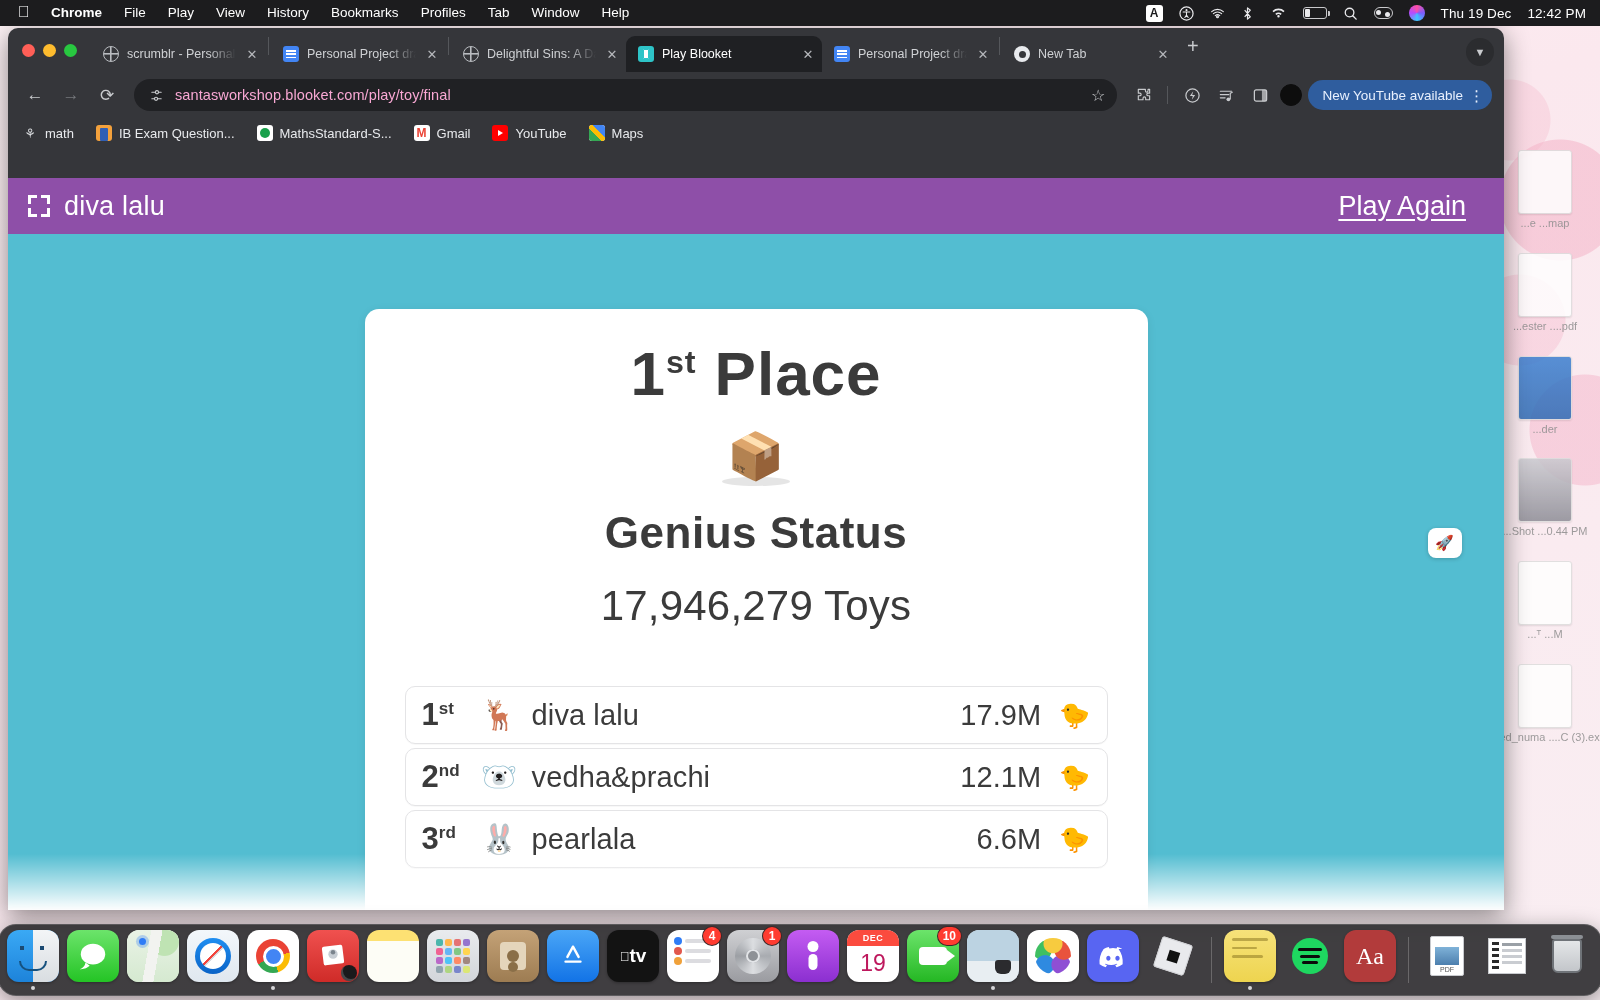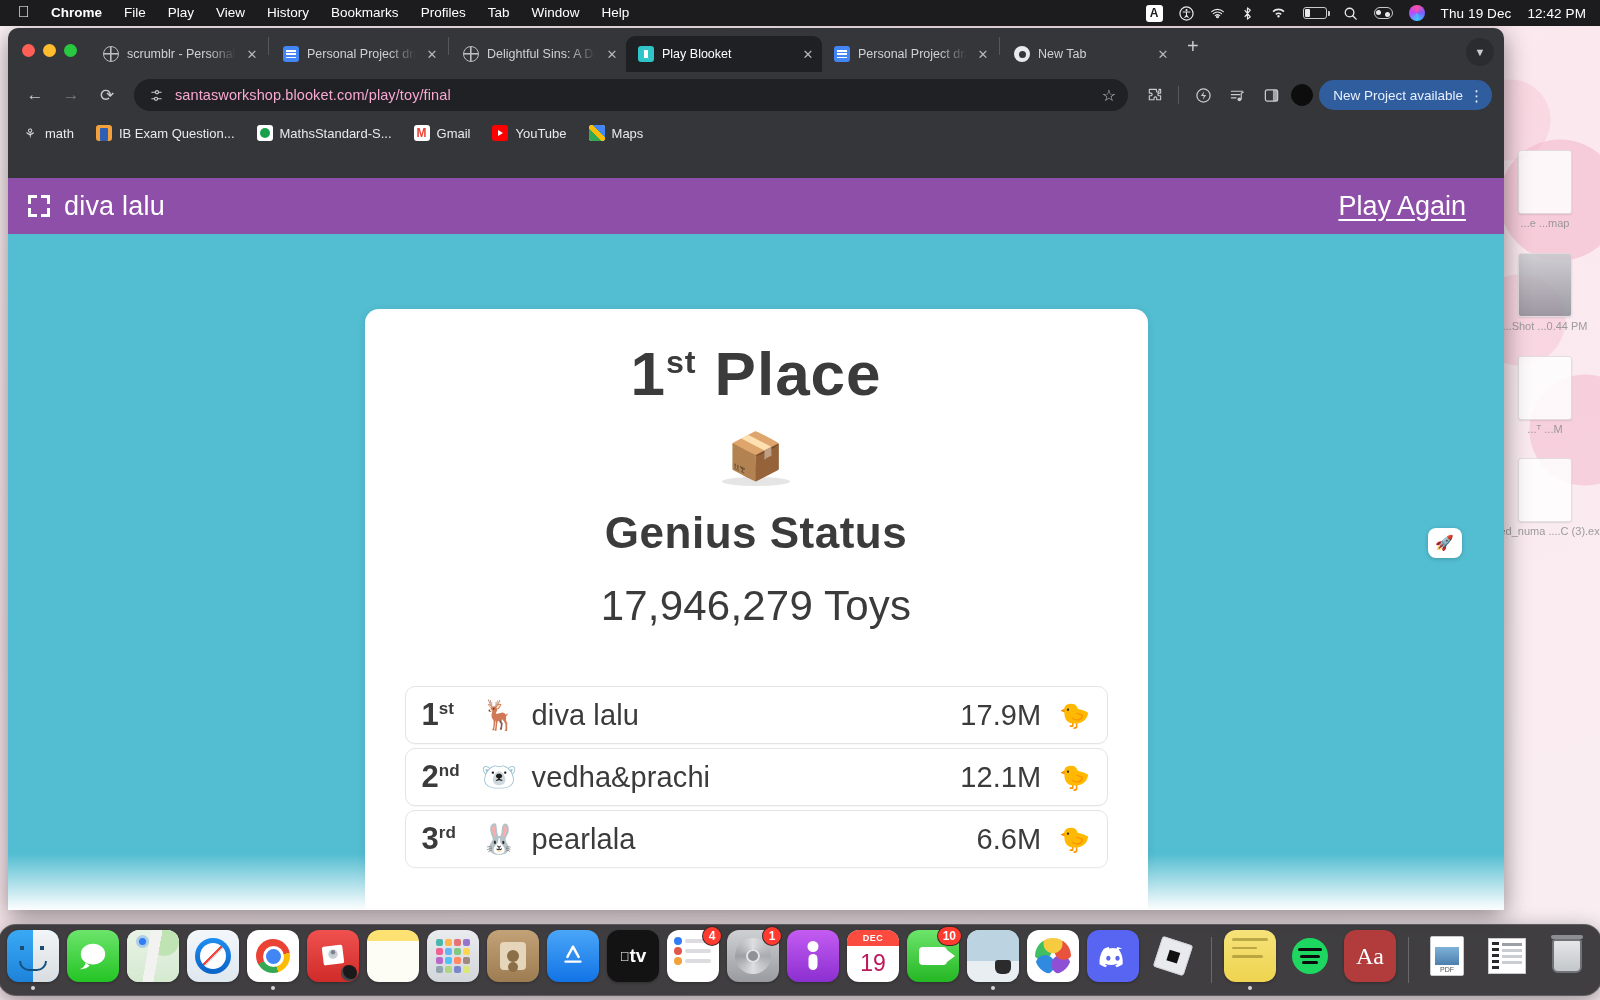--- a/index.html
+++ b/index.html
@@ -341,20 +341,23 @@
   .stickies-art i{display:block;height:2.5px;background:rgba(120,100,20,.45);border-radius:2px;margin-bottom:6px;}
   .stickies-art i:nth-child(2){width:70%;} .stickies-art i:nth-child(3){width:85%;}
 </style>
 </head>
 <body>
 
 <div id="desktop">
   <div id="desktop-files">
     <div class="dfile"><div class="thumb doc"></div><span>...e
 ...map</span></div>
+    <div class="dfile"><div class="thumb doc"></div><span>...ester
+....pdf</span></div>
+    <div class="dfile"><div class="thumb blue"></div><span>...der</span></div>
     <div class="dfile"><div class="thumb photo"></div><span>...Shot
 ...0.44 PM</span></div>
     <div class="dfile"><div class="thumb doc"></div><span>...ᵀ
 ...M</span></div>
     <div class="dfile"><div class="thumb doc"></div><span>...ed_numa
 ....C (3).ex</span></div>
   </div>
 </div>
 
 <div id="menubar">
@@ -505,21 +508,21 @@
         </svg>
     </span>
     <span class="tb-ico">
       <svg width="17" height="17" viewBox="0 0 18 18">
           <rect x="2.5" y="3" width="13" height="12" rx="2" fill="none" stroke="#c9cbce" stroke-width="1.3"></rect>
           <rect x="10.5" y="3" width="5" height="12" fill="#c9cbce" opacity=".75"></rect>
         </svg>
     </span>
     <span class="profile-dot"></span>
     <div id="update-pill">
-      <span>New Project available</span>
+      <span>New YouTube available</span>
       <span class="kebab">⋮</span>
     </div>
   </div>
 
   <div id="bookmarks">
     <div class="bm">
         <span class="bmico bm-math">⚘</span>
         <span>math</span>
       </div>
     <div class="bm">

